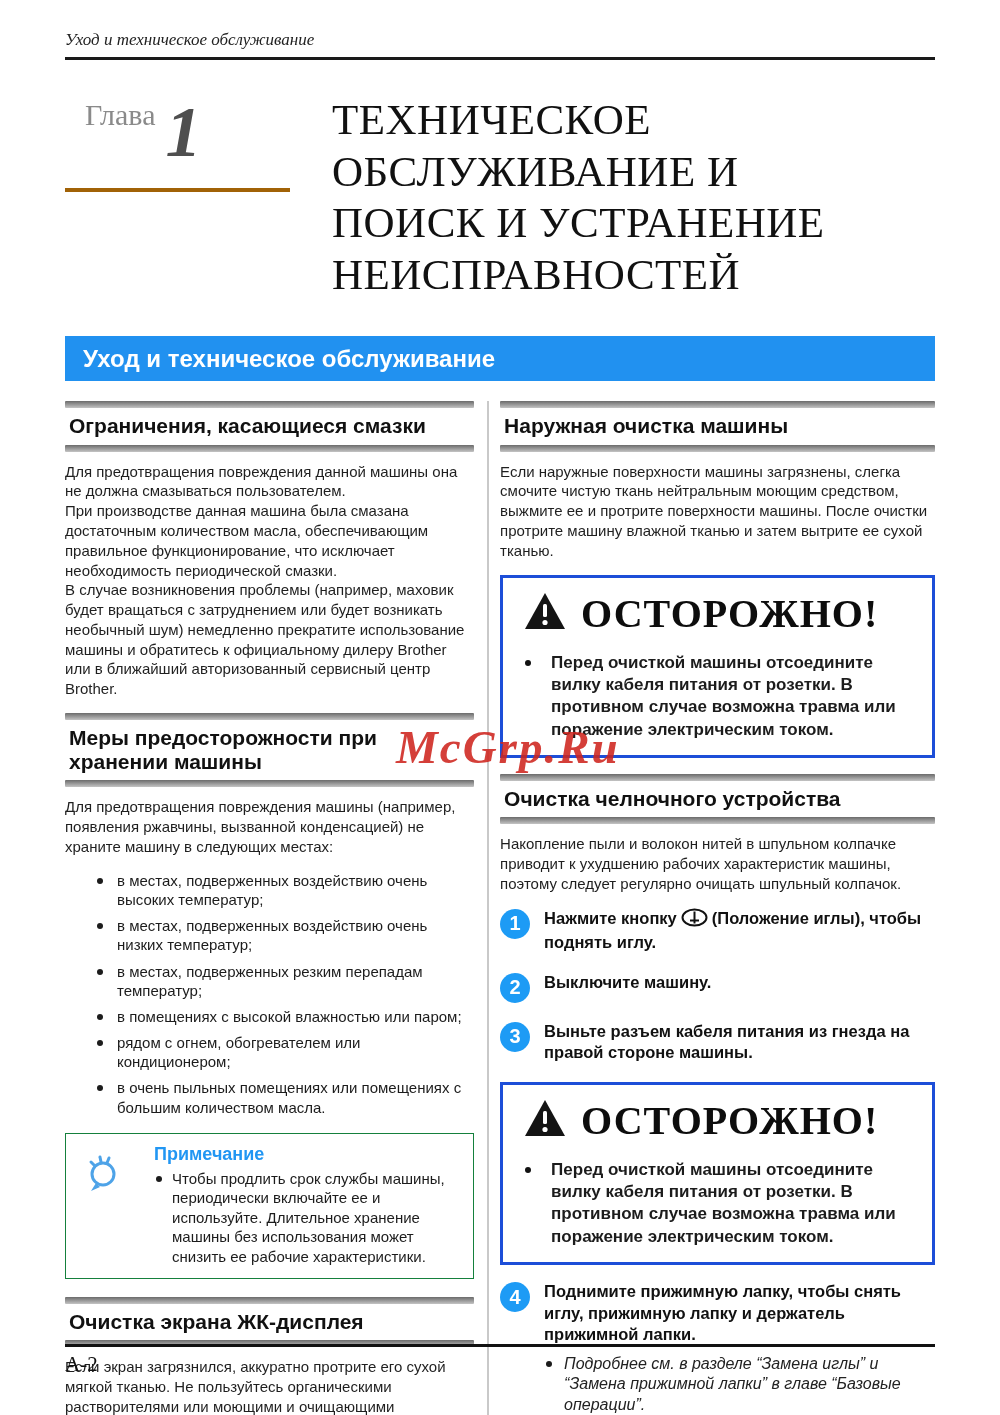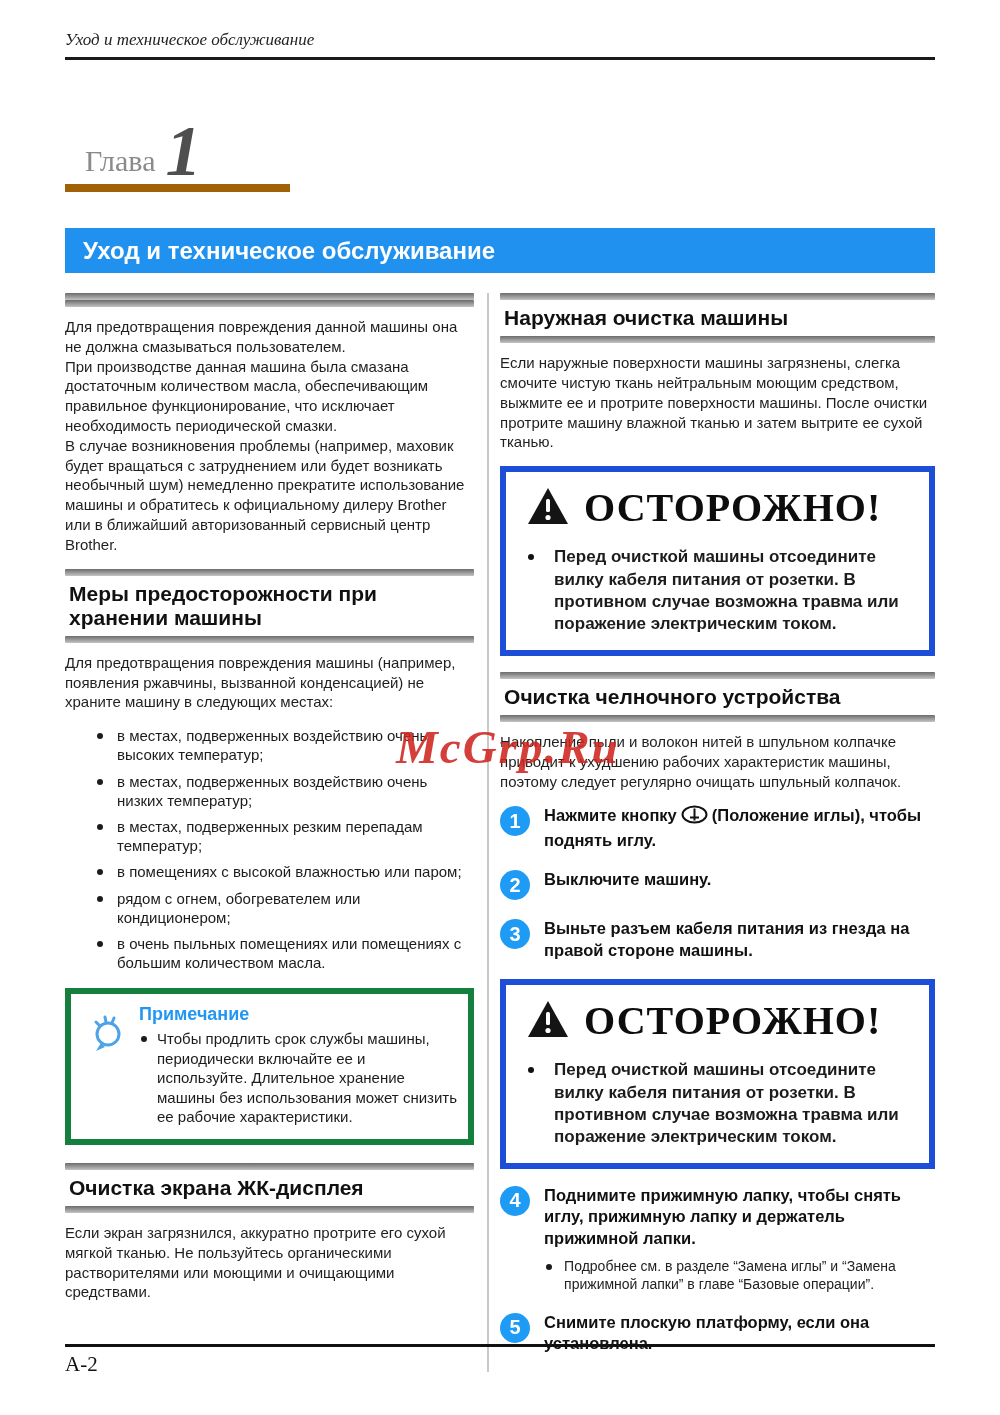--- a/index.html
+++ b/index.html
@@ -11,21 +11,21 @@
   .content{position:absolute;left:65px;top:0;width:870px;}
 
   
   .running-header{margin-top:30px;font-family:"Liberation Serif","DejaVu Serif",serif;
     font-style:italic;font-size:17px;color:#222;}
   .header-rule{height:3px;background:#1a1a1a;margin-top:7px;}
 
   
   .chapter-row{display:flex;margin-top:40px;}
   .chapter-label-block{width:225px;padding-left:20px;box-sizing:border-box;
-    display:flex;align-items:flex-end;height:92px;border-bottom:8px solid #a16207;}
+    display:flex;align-items:flex-start;height:92px;border-bottom:4px solid #a16207;}
   .chapter-word{font-family:"Liberation Serif","DejaVu Serif",serif;font-size:30px;color:#8a8a8a;
     line-height:1;padding-bottom:8px;}
   .chapter-num{font-family:"Liberation Serif","DejaVu Serif",serif;font-style:italic;font-weight:bold;
     font-size:72px;color:#4f4f4f;line-height:0.9;margin-left:10px;}
   .chapter-title{margin-left:42px;font-family:"Liberation Serif","DejaVu Serif",serif;
     font-size:43px;line-height:1.2;color:#111;letter-spacing:0.5px;margin-top:-6px;}
 
   
   .banner{margin-top:36px;height:45px;background:#2191f0;display:flex;align-items:center;}
   .banner span{color:#ffffff;font-weight:bold;font-size:24px;padding-left:18px;}
@@ -43,50 +43,50 @@
 
   .body-text{font-size:15px;line-height:1.32;color:#1f1f1f;margin:4px 0 14px 0;}
   .body-text p{margin:0;}
 
   ul.dots{margin:4px 0 10px 0;padding:0 0 0 52px;list-style:none;}
   ul.dots li{position:relative;font-size:15px;line-height:1.28;margin-bottom:7px;}
   ul.dots li:before{content:"";position:absolute;left:-20px;top:7px;width:6px;height:6px;
     border-radius:50%;background:#1c1c1c;}
 
   
-  .note-box{border:6px solid #15803d;padding:10px 10px 12px 12px;margin:16px 0 18px 0;
-    display:flex;}
+  .note-box{border:1px solid #15803d;padding:10px 10px 12px 12px;margin:16px 0 18px 0;
+    display:flex;gap:20px;}
   .note-icon{flex:0 0 56px;padding-top:4px;}
   .note-body{flex:1;}
   .note-title{color:#2196f3;font-weight:bold;font-size:18px;margin-bottom:4px;}
   .note-li{position:relative;padding-left:18px;font-size:15px;line-height:1.3;}
   .note-li:before{content:"";position:absolute;left:2px;top:7px;width:6px;height:6px;
     border-radius:50%;background:#1c1c1c;}
 
   
-  .warning-box{border:6px solid #1d4ed8;background:#fff;padding:10px 14px 14px 14px;
+  .warning-box{border:3px solid #1d4ed8;background:#fff;padding:10px 14px 14px 14px;
     margin:14px 0 16px 0;}
   .warning-head{display:flex;align-items:center;justify-content:flex-start;padding:2px 0 4px 6px;}
   .warning-title{font-family:"Liberation Serif","DejaVu Serif",serif;font-weight:bold;
     font-size:40px;letter-spacing:1px;color:#0d0d0d;margin-left:14px;}
   .warning-li{position:relative;padding-left:34px;font-size:17px;font-weight:bold;
     line-height:1.32;margin-top:11px;}
   .warning-li:before{content:"";position:absolute;left:8px;top:8px;width:6px;height:6px;
     border-radius:50%;background:#111;}
 
   
   .step{display:flex;margin:14px 0 18px 0;}
   .step-badge{flex:0 0 30px;height:30px;border-radius:50%;background:#1d9bf5;color:#fff;
     font-weight:bold;font-size:20px;display:flex;align-items:center;justify-content:center;
     margin-top:1px;}
   .step-body{margin-left:14px;flex:1;}
   .step-text{font-size:16.5px;font-weight:bold;line-height:1.3;color:#111;}
   .np-icon{display:inline-block;vertical-align:-3px;margin:0 4px;}
-  .step-sub{position:relative;padding-left:20px;margin-top:8px;font-size:14px;font-weight:normal;
-    line-height:1.3;color:#222;}
+  .step-sub{position:relative;padding-left:20px;margin-top:8px;font-size:16px;font-weight:normal;
+    line-height:1.3;color:#222;font-style:italic;}
   .step-sub:before{content:"";position:absolute;left:2px;top:7px;width:6px;height:6px;
     border-radius:50%;background:#1c1c1c;}
 
   
   .watermark{position:absolute;left:396px;top:720px;font-family:"Liberation Serif","DejaVu Serif",serif;
     font-style:italic;font-weight:bold;font-size:47px;color:rgba(206,36,30,0.88);
     letter-spacing:2px;z-index:5;pointer-events:none;}
 
   
   .footer-rule{position:absolute;left:65px;width:870px;top:1344px;height:3px;background:#111;}
@@ -102,33 +102,40 @@
 
   <div class="content">
     <div class="running-header">Уход и техническое обслуживание</div>
     <div class="header-rule"></div>
 
     <div class="chapter-row">
       <div class="chapter-label-block">
         <span class="chapter-word">Глава</span>
         <span class="chapter-num">1</span>
       </div>
+      <div class="chapter-title">
+        <div>ТЕХНИЧЕСКОЕ</div>
+        <div>ОБСЛУЖИВАНИЕ И</div>
+        <div>ПОИСК И УСТРАНЕНИЕ</div>
+        <div>НЕИСПРАВНОСТЕЙ</div>
+      </div>
     </div>
 
     <div class="banner">
       <span>Уход и техническое обслуживание</span>
     </div>
 
     <div class="cols">
       <div class="col-divider"></div>
 
       <div class="col-left">
 
         <div class="sec">
           <div class="sec-bar"></div>
+          <div class="sec-title">Ограничения, касающиеся смазки</div>
           <div class="sec-bar"></div>
         </div>
         <div class="body-text">
           <p>Для предотвращения повреждения данной машины она не должна смазываться пользователем.</p>
           <p>При производстве данная машина была смазана достаточным количеством масла, обеспечивающим правильное функционирование, что исключает необходимость периодической смазки.</p>
           <p>В случае возникновения проблемы (например, маховик будет вращаться с затруднением или будет возникать необычный шум) немедленно прекратите использование машины и обратитесь к официальному дилеру Brother или в ближайший авторизованный сервисный центр Brother.</p>
         </div>
 
         <div class="sec">
           <div class="sec-bar"></div>

